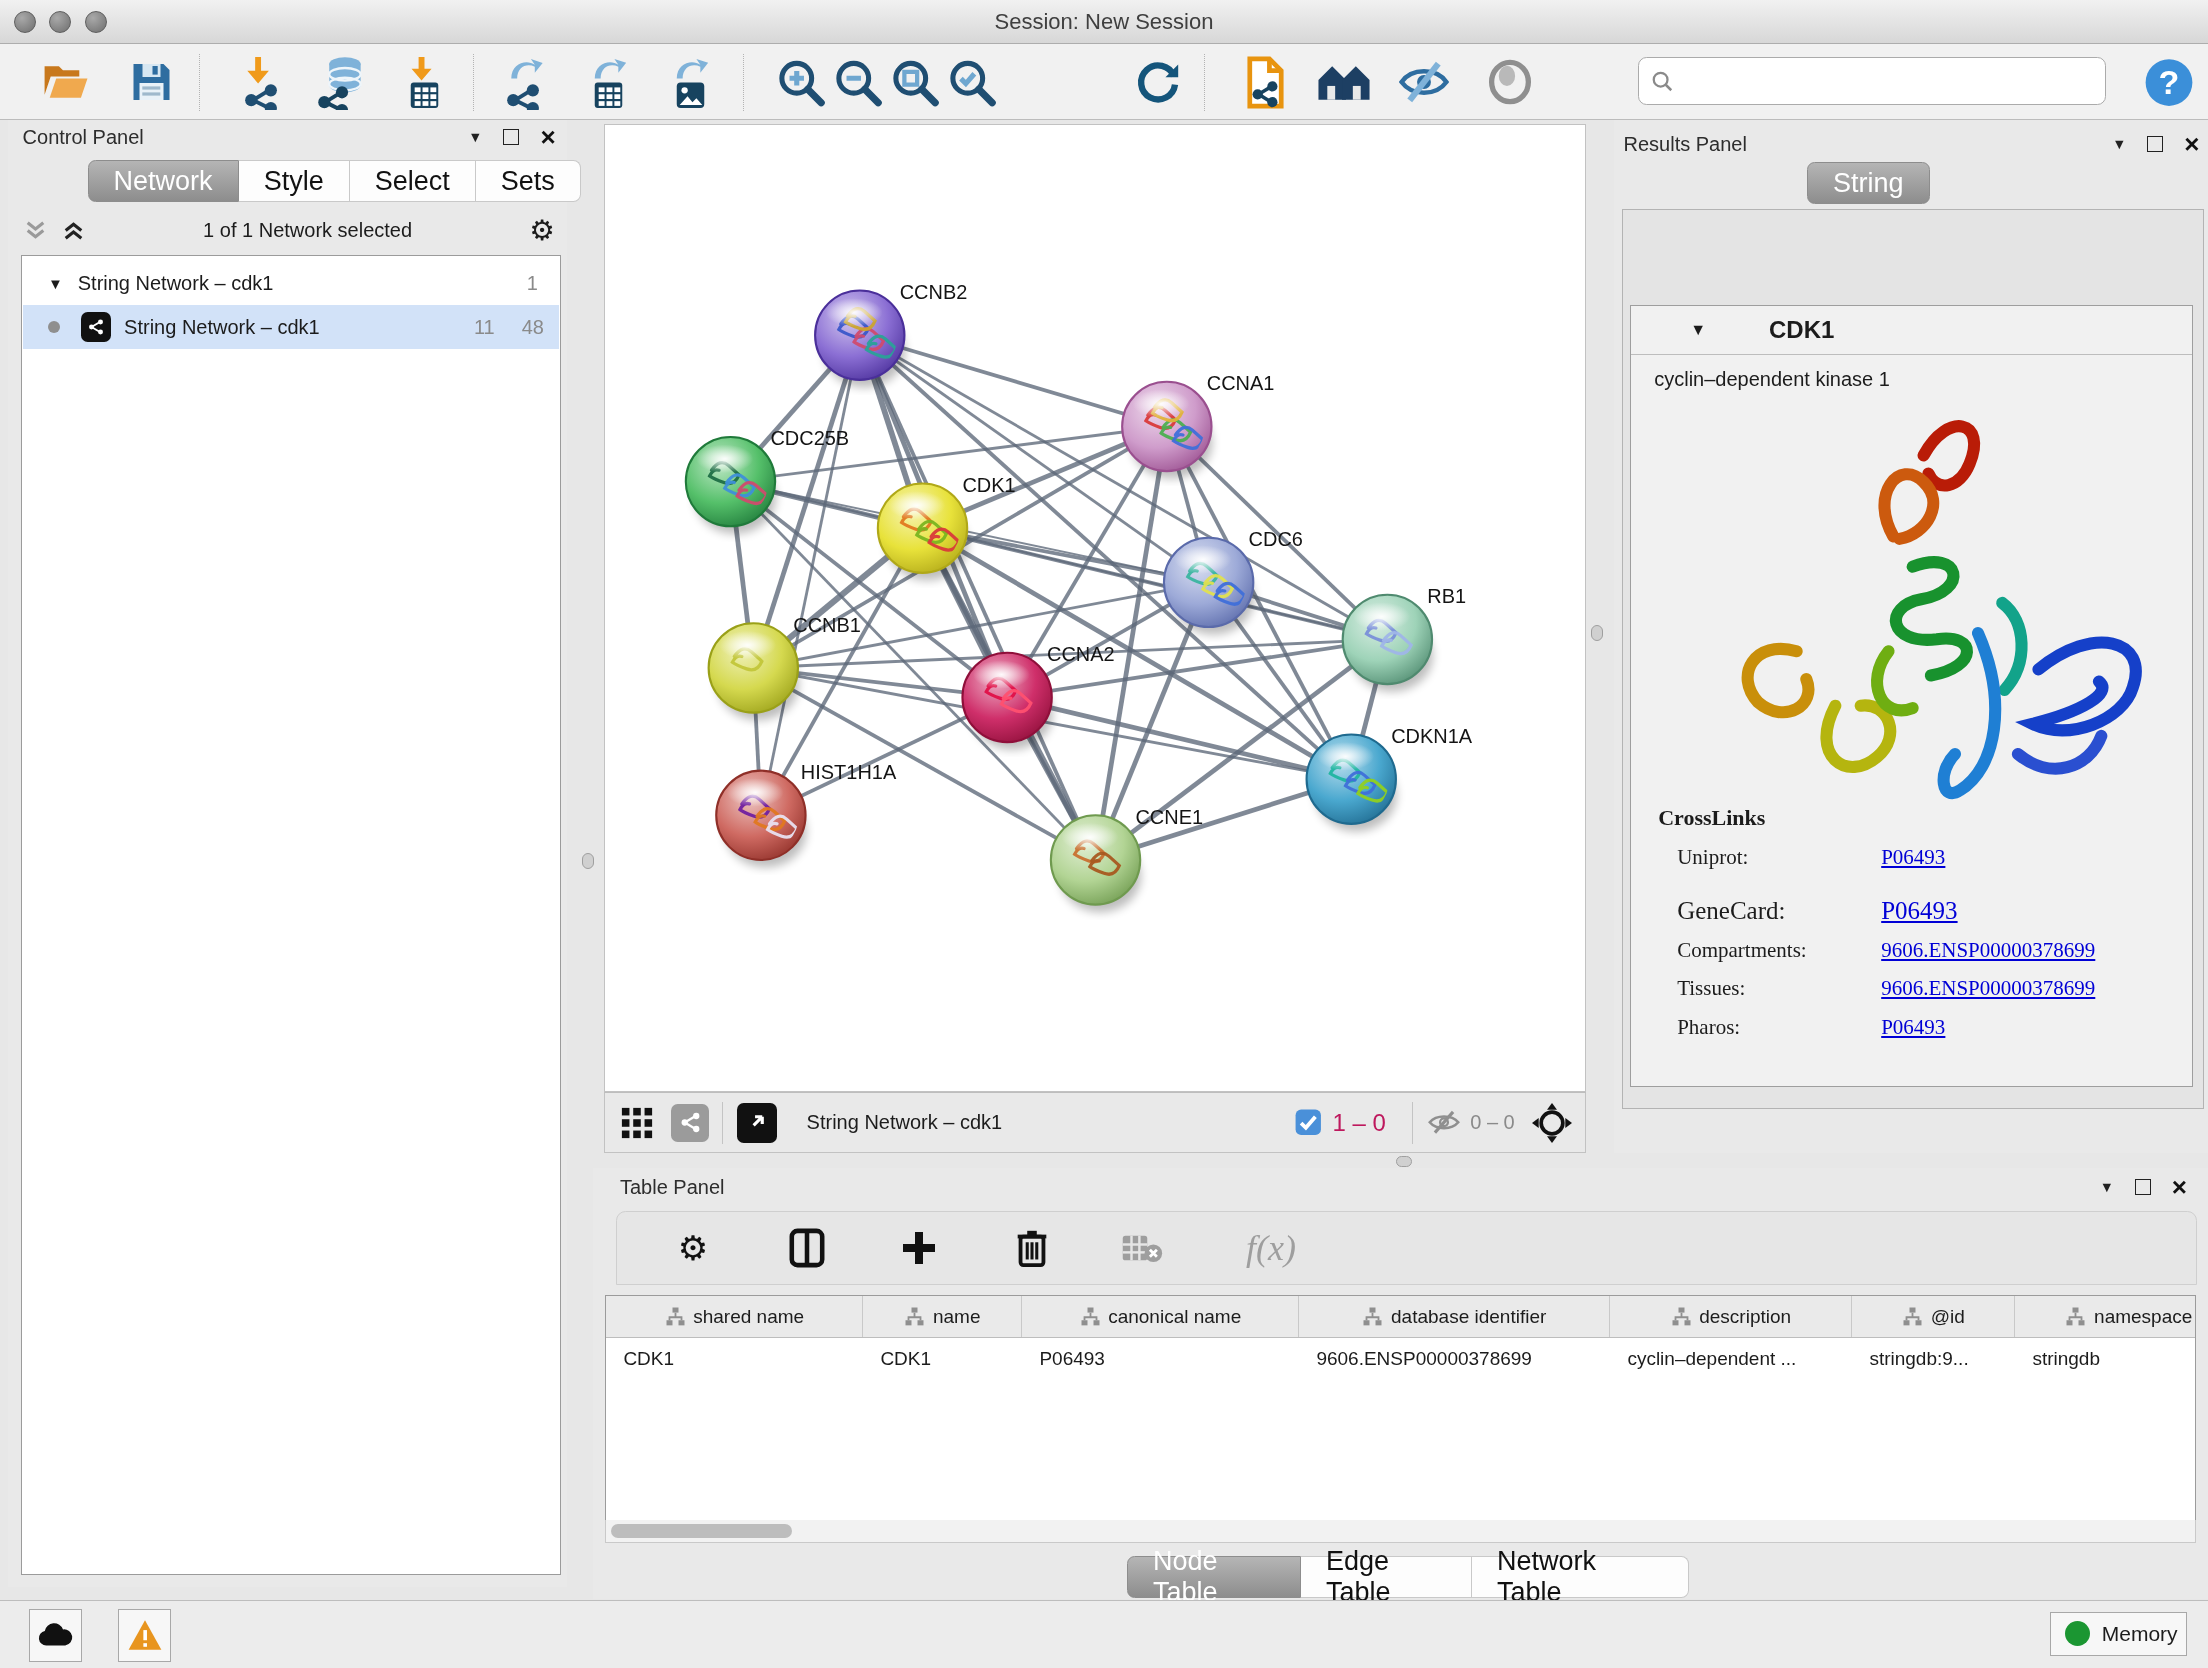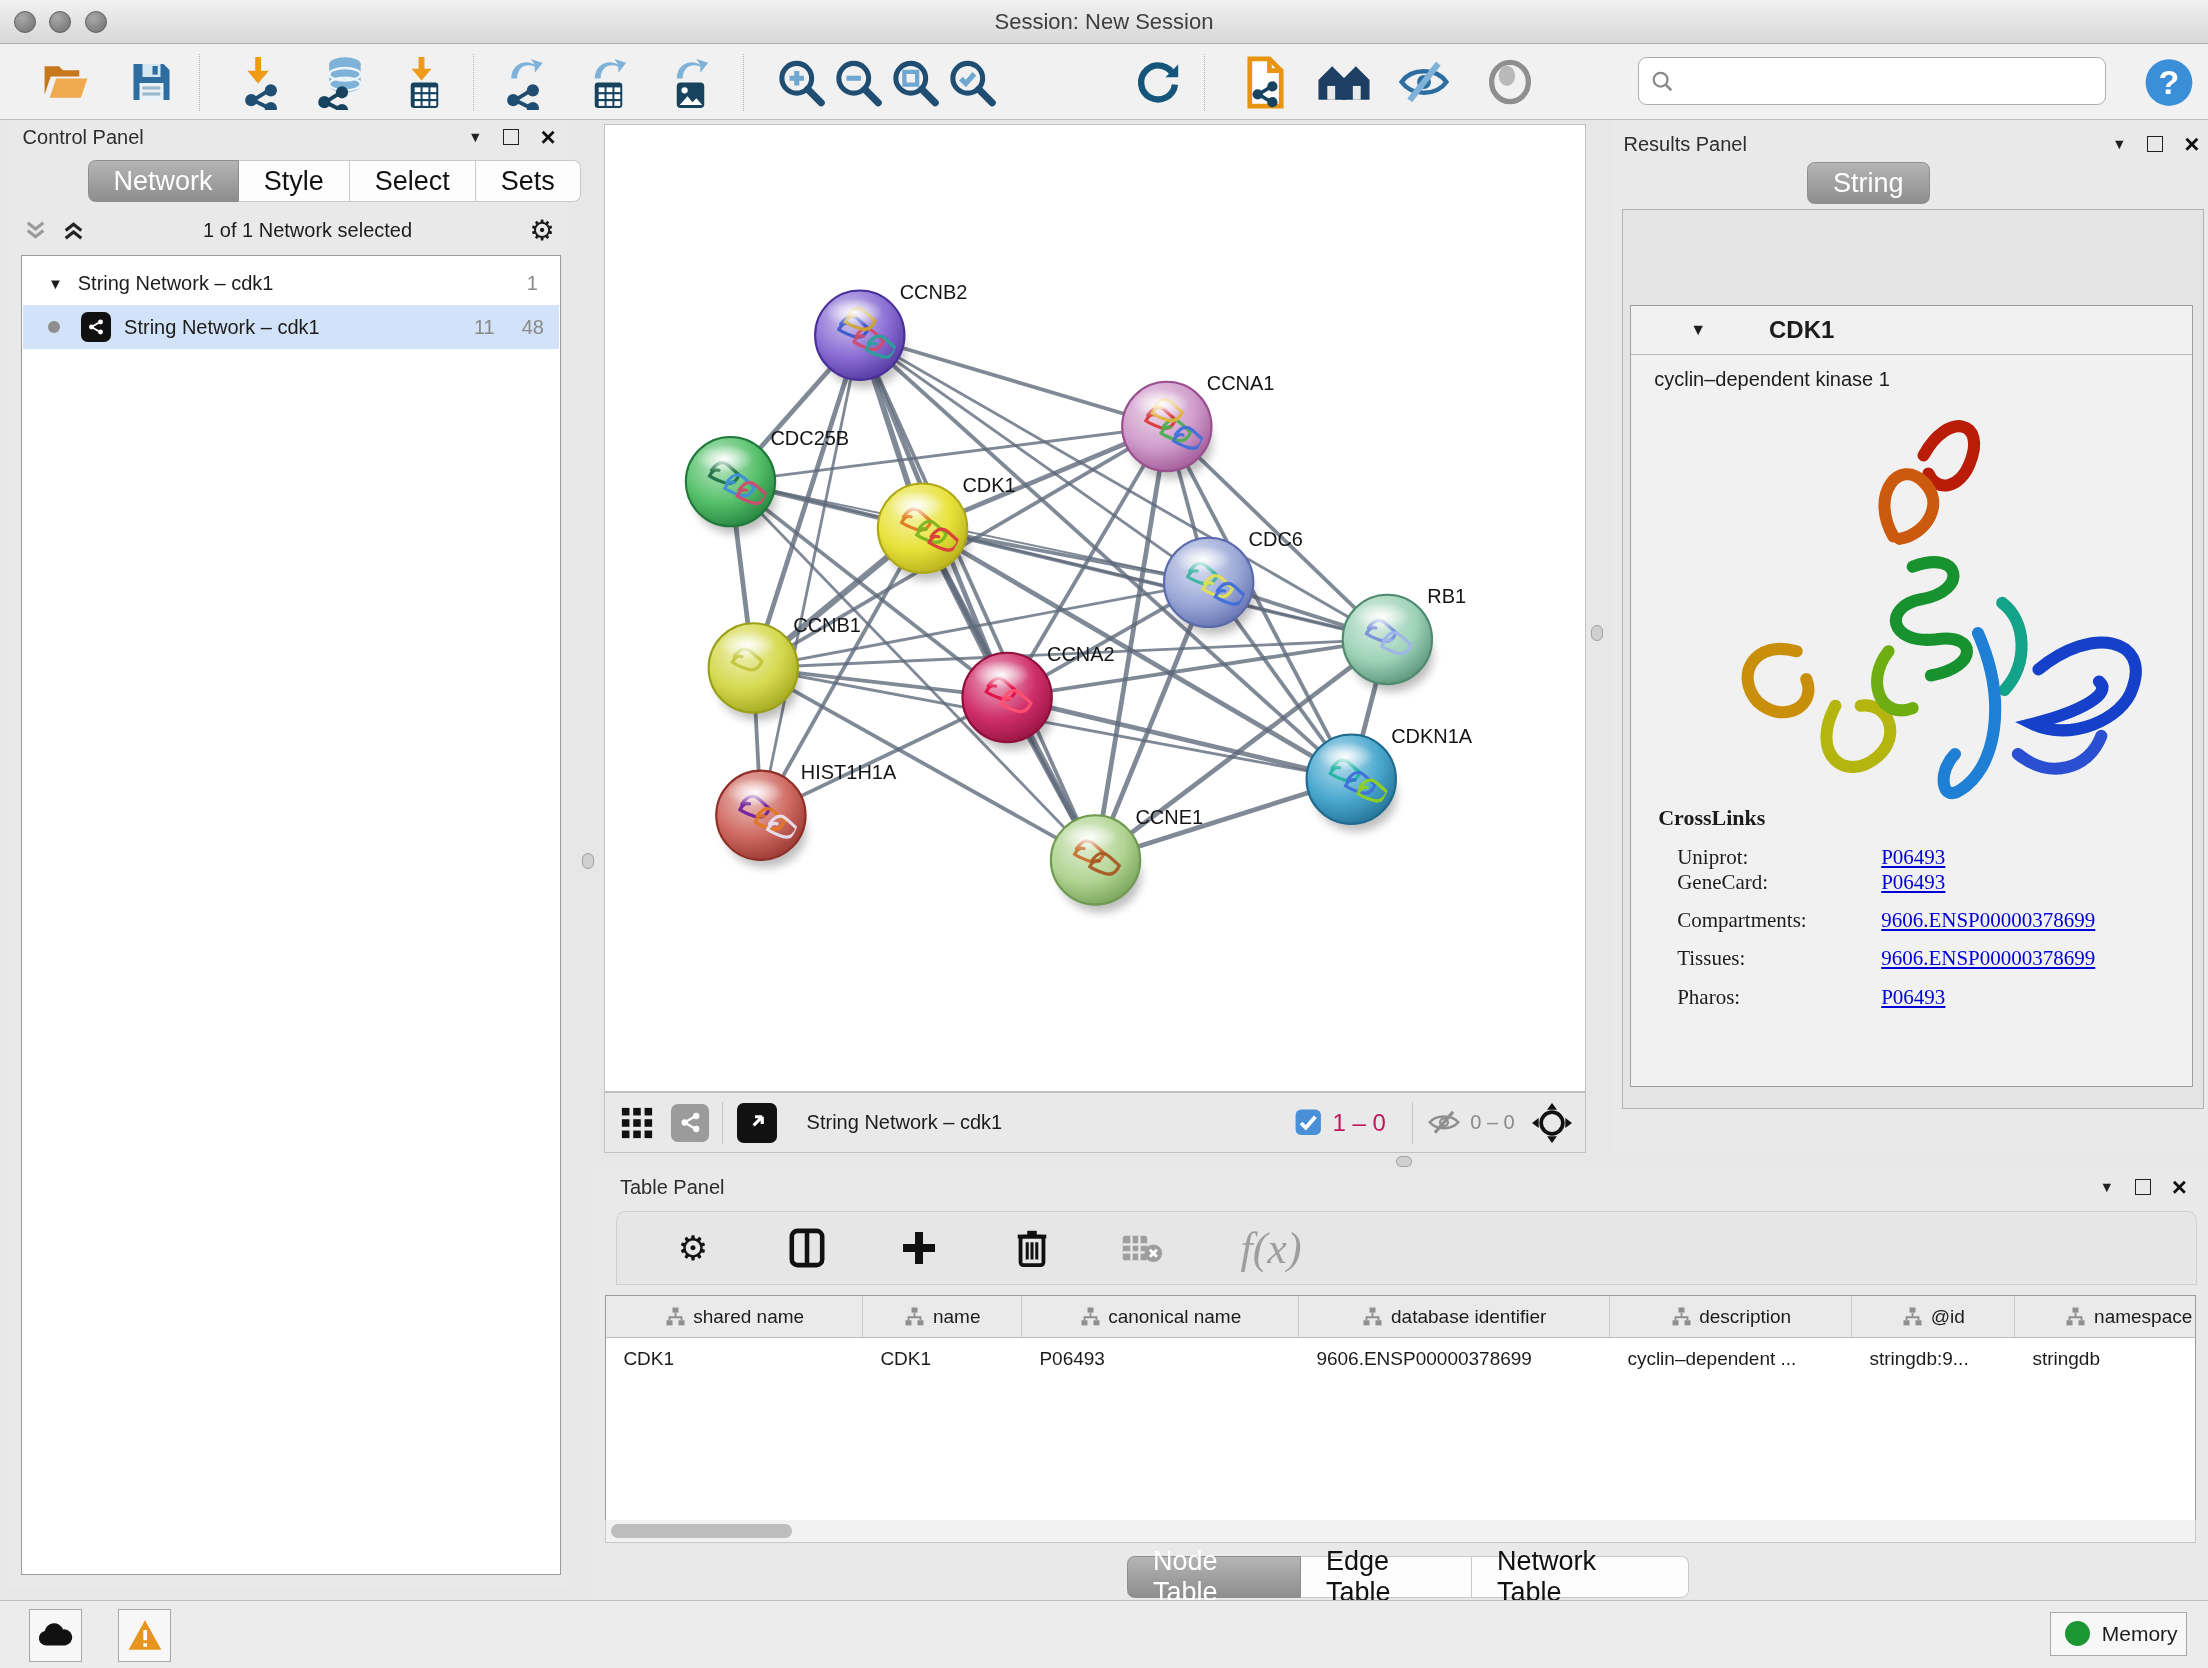--- a/index.html
+++ b/index.html
@@ -701,21 +701,21 @@
           <path d="M303 292 C330 314 362 304 372 277" fill="none" stroke="#2a4fd0" stroke-width="10" stroke-linecap="round"></path>
         </svg>
 
       <div style="margin:5.7px 0 0 27px;" class="serif">
         <div style="font-size:22px; font-weight:bold;">CrossLinks</div>
         <div id="crosslinks">
             <div style="display: flex; margin-top: 13.3px; font-size: 21px;">
               <span style="width: 204px; margin-left: 19px;">Uniprot:</span>
               <a class="xlink">P06493</a>
             </div>
-            <div style="display: flex; margin-top: 0; font-size: 21px;">
+            <div style="display: flex; margin-top: 27px; font-size: 25px;">
               <span style="width: 204px; margin-left: 19px;">GeneCard:</span>
               <a class="xlink">P06493</a>
             </div>
             <div style="display: flex; margin-top: 13.3px; font-size: 21px;">
               <span style="width: 204px; margin-left: 19px;">Compartments:</span>
               <a class="xlink">9606.ENSP00000378699</a>
             </div>
             <div style="display: flex; margin-top: 13.3px; font-size: 21px;">
               <span style="width: 204px; margin-left: 19px;">Tissues:</span>
               <a class="xlink">9606.ENSP00000378699</a>
@@ -766,21 +766,21 @@
         </g>
       <g stroke="#e6e6e6" stroke-width="1.4">
           <line x1="1" y1="7" x2="15" y2="7"></line>
           <line x1="1" y1="11.5" x2="15" y2="11.5"></line>
           <line x1="6" y1="2" x2="6" y2="16"></line>
           <line x1="10.5" y1="2" x2="10.5" y2="16"></line>
         </g>
       <circle cx="18.5" cy="12" r="5" fill="#9e9e9e"></circle>
         <path d="M16.5 10l4 4m0-4l-4 4" stroke="#fff" stroke-width="1.6"></path>
     </svg>
-    <span class="tpi serif" style="left:654px; font-size:44px; font-style:italic; color:#9e9e9e;text-align:right;">f(x)</span>
+    <span class="tpi serif" style="left:654px; font-size:36px; font-style:italic; color:#9e9e9e;text-align:right;">f(x)</span>
   </div>
 
   <div class="tbl">
     <div class="thead" id="table-head">
         <div class="th" style="width: 257px;">
           <svg width="21" height="21" viewBox="0 0 14 14">
             <g fill="#8f8f8f">
               <rect x="5" y="1" width="4" height="3.4"></rect>
               <rect x="1" y="9.5" width="4" height="3.4"></rect>
               <rect x="9" y="9.5" width="4" height="3.4"></rect>

